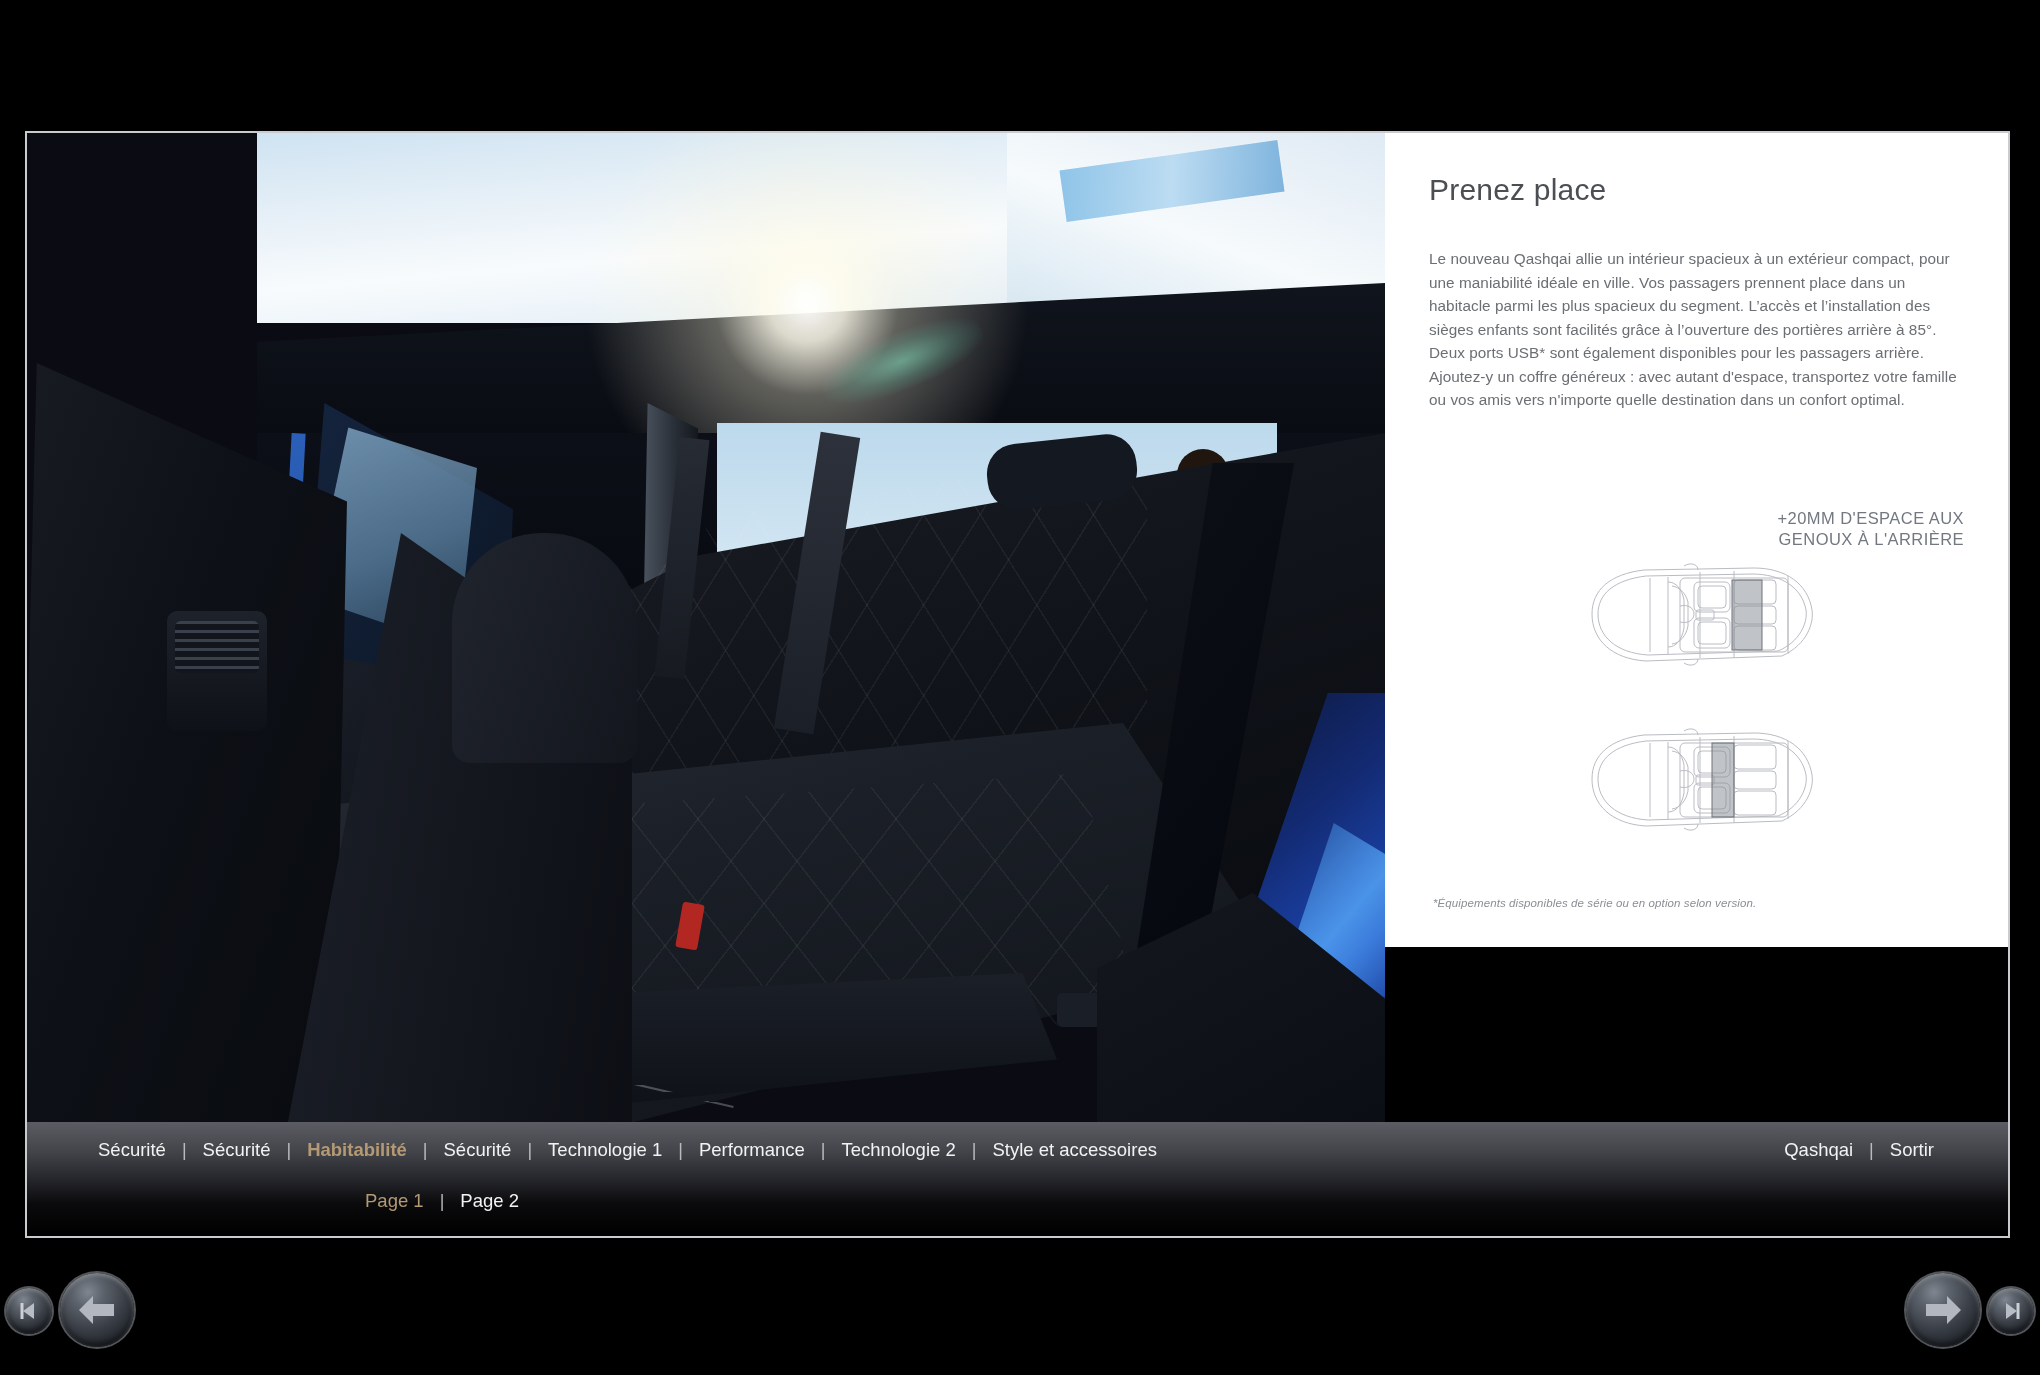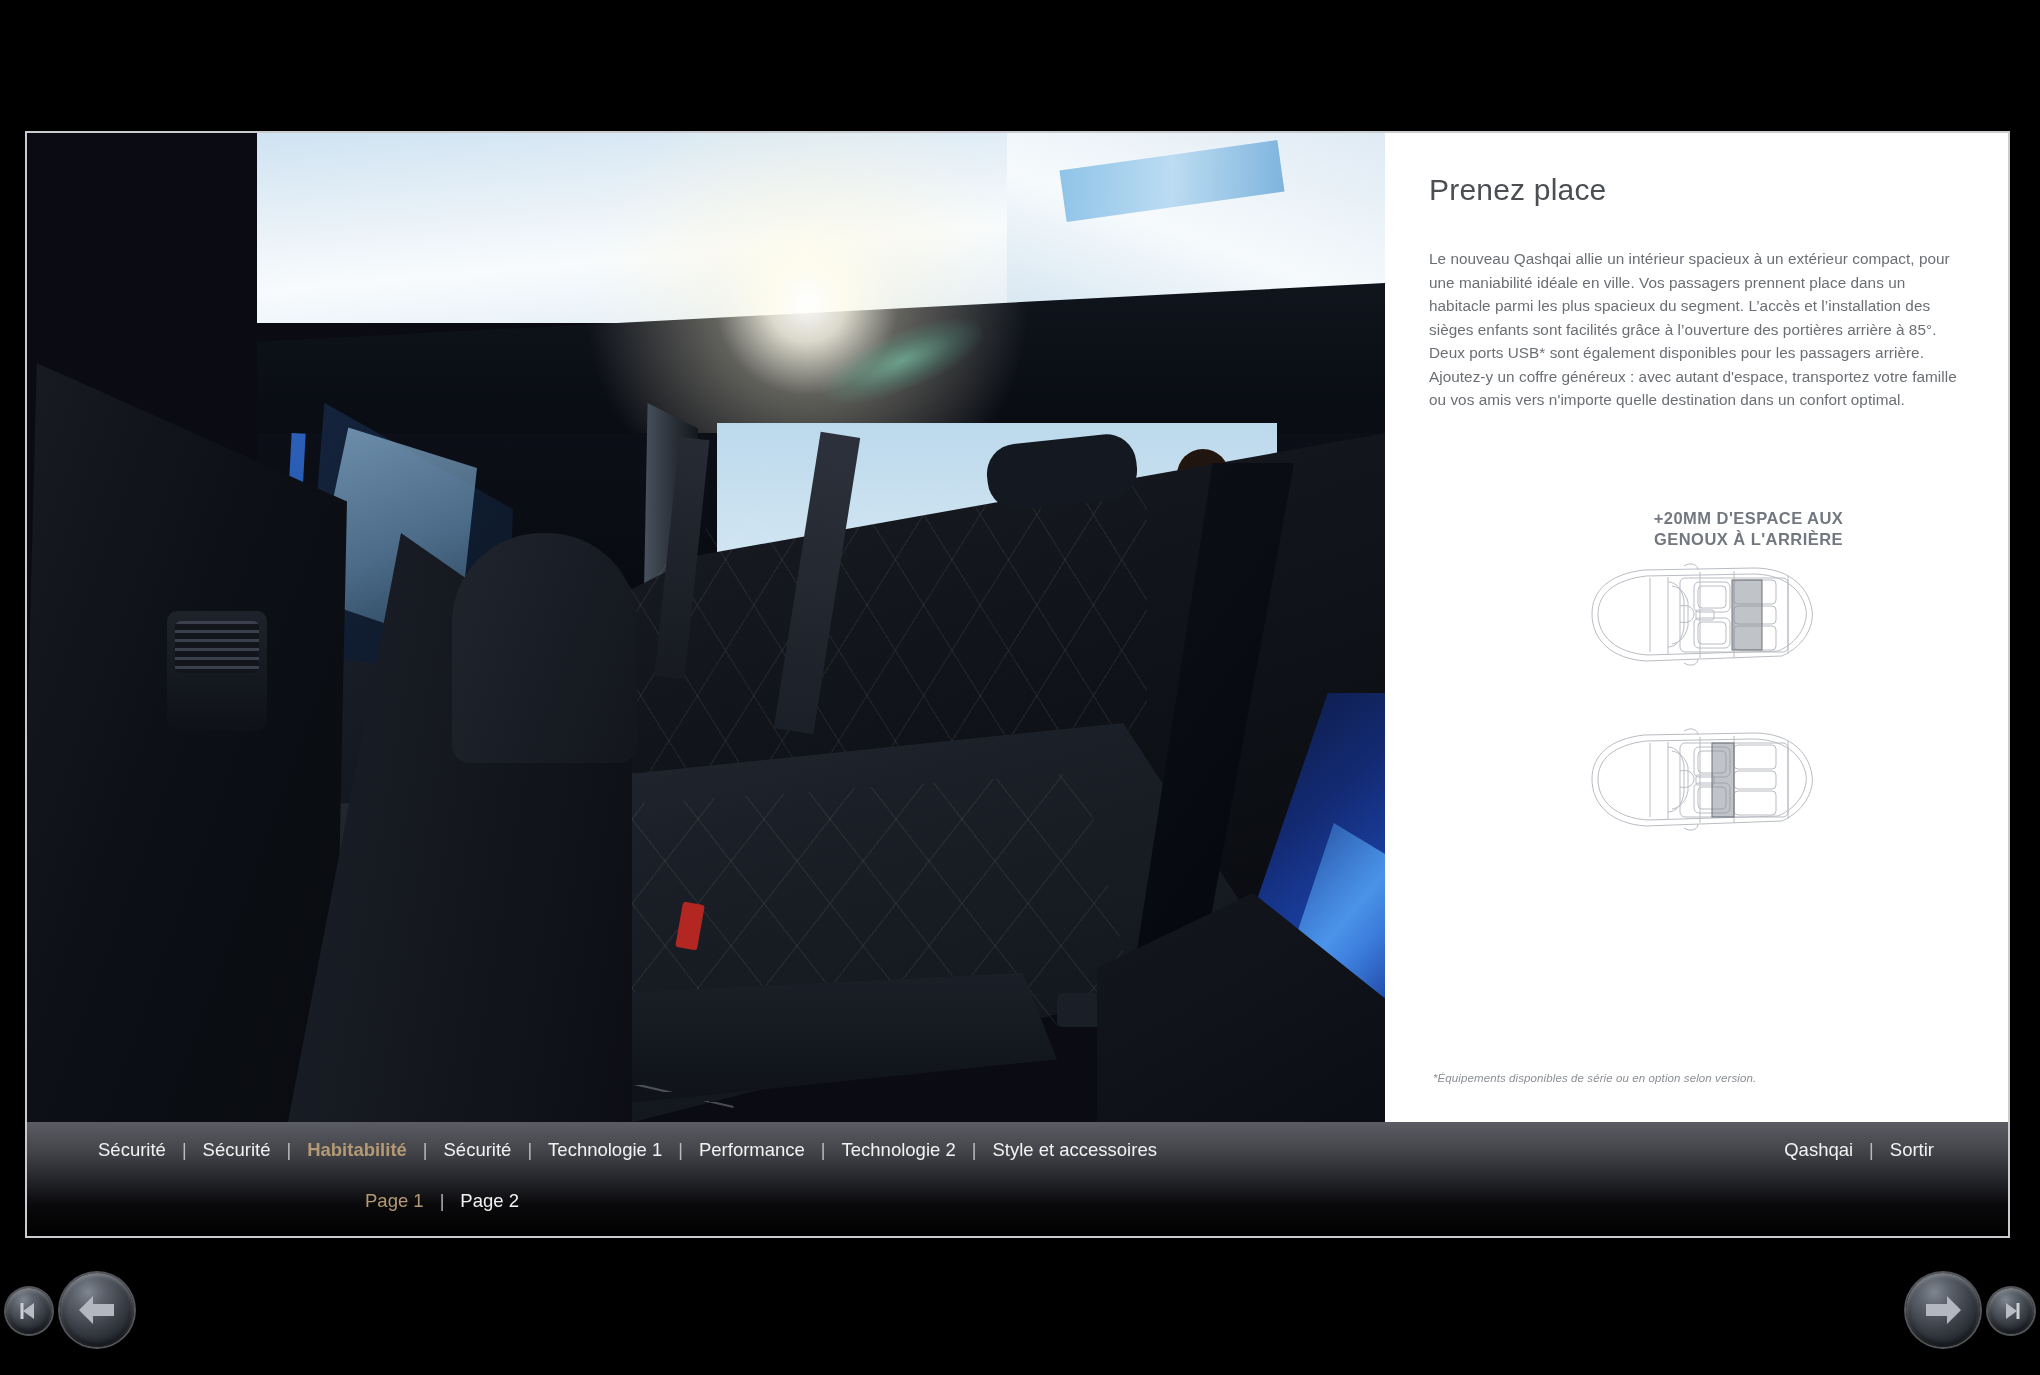--- a/index.html
+++ b/index.html
@@ -301,21 +301,21 @@
   .trunk-trim {
     left: 1070px; top: 760px; width: 300px; height: 250px;
     background: linear-gradient(150deg,#14171e 0%, #0a0d13 100%);
     clip-path: polygon(0% 30%, 52% 0%, 100% 46%, 100% 100%, 0% 100%);
   }
 
   
   #text-panel {
     position: relative;
     width: 623px;
-    height: 989px;
+    height: 814px;
     background: #ffffff;
     padding: 40px 44px 0 44px;
   }
   #page-title {
     font-size: 30px;
     font-weight: 400;
     color: #4b4f54;
     letter-spacing: .2px;
     margin-bottom: 22px;
   }
@@ -329,24 +329,23 @@
 
   .spec-block { margin-top: 0; }
   #spec-1 { margin-top: 96px; }
   #spec-2 { margin-top: 60px; }
 
   .spec-label {
     font-size: 16.5px;
     line-height: 1.27;
     color: #737880;
     letter-spacing: .45px;
-    text-align: center;
+    text-align: right;
     padding-left: 104px;
     white-space: pre-line;
-    font-weight: bold;
   }
   .spec-figure {
     margin-top: 12px;
     display: flex;
     justify-content: center;
   }
   .spec-figure svg { display: block; }
 
   #footnote {
     position: absolute;

